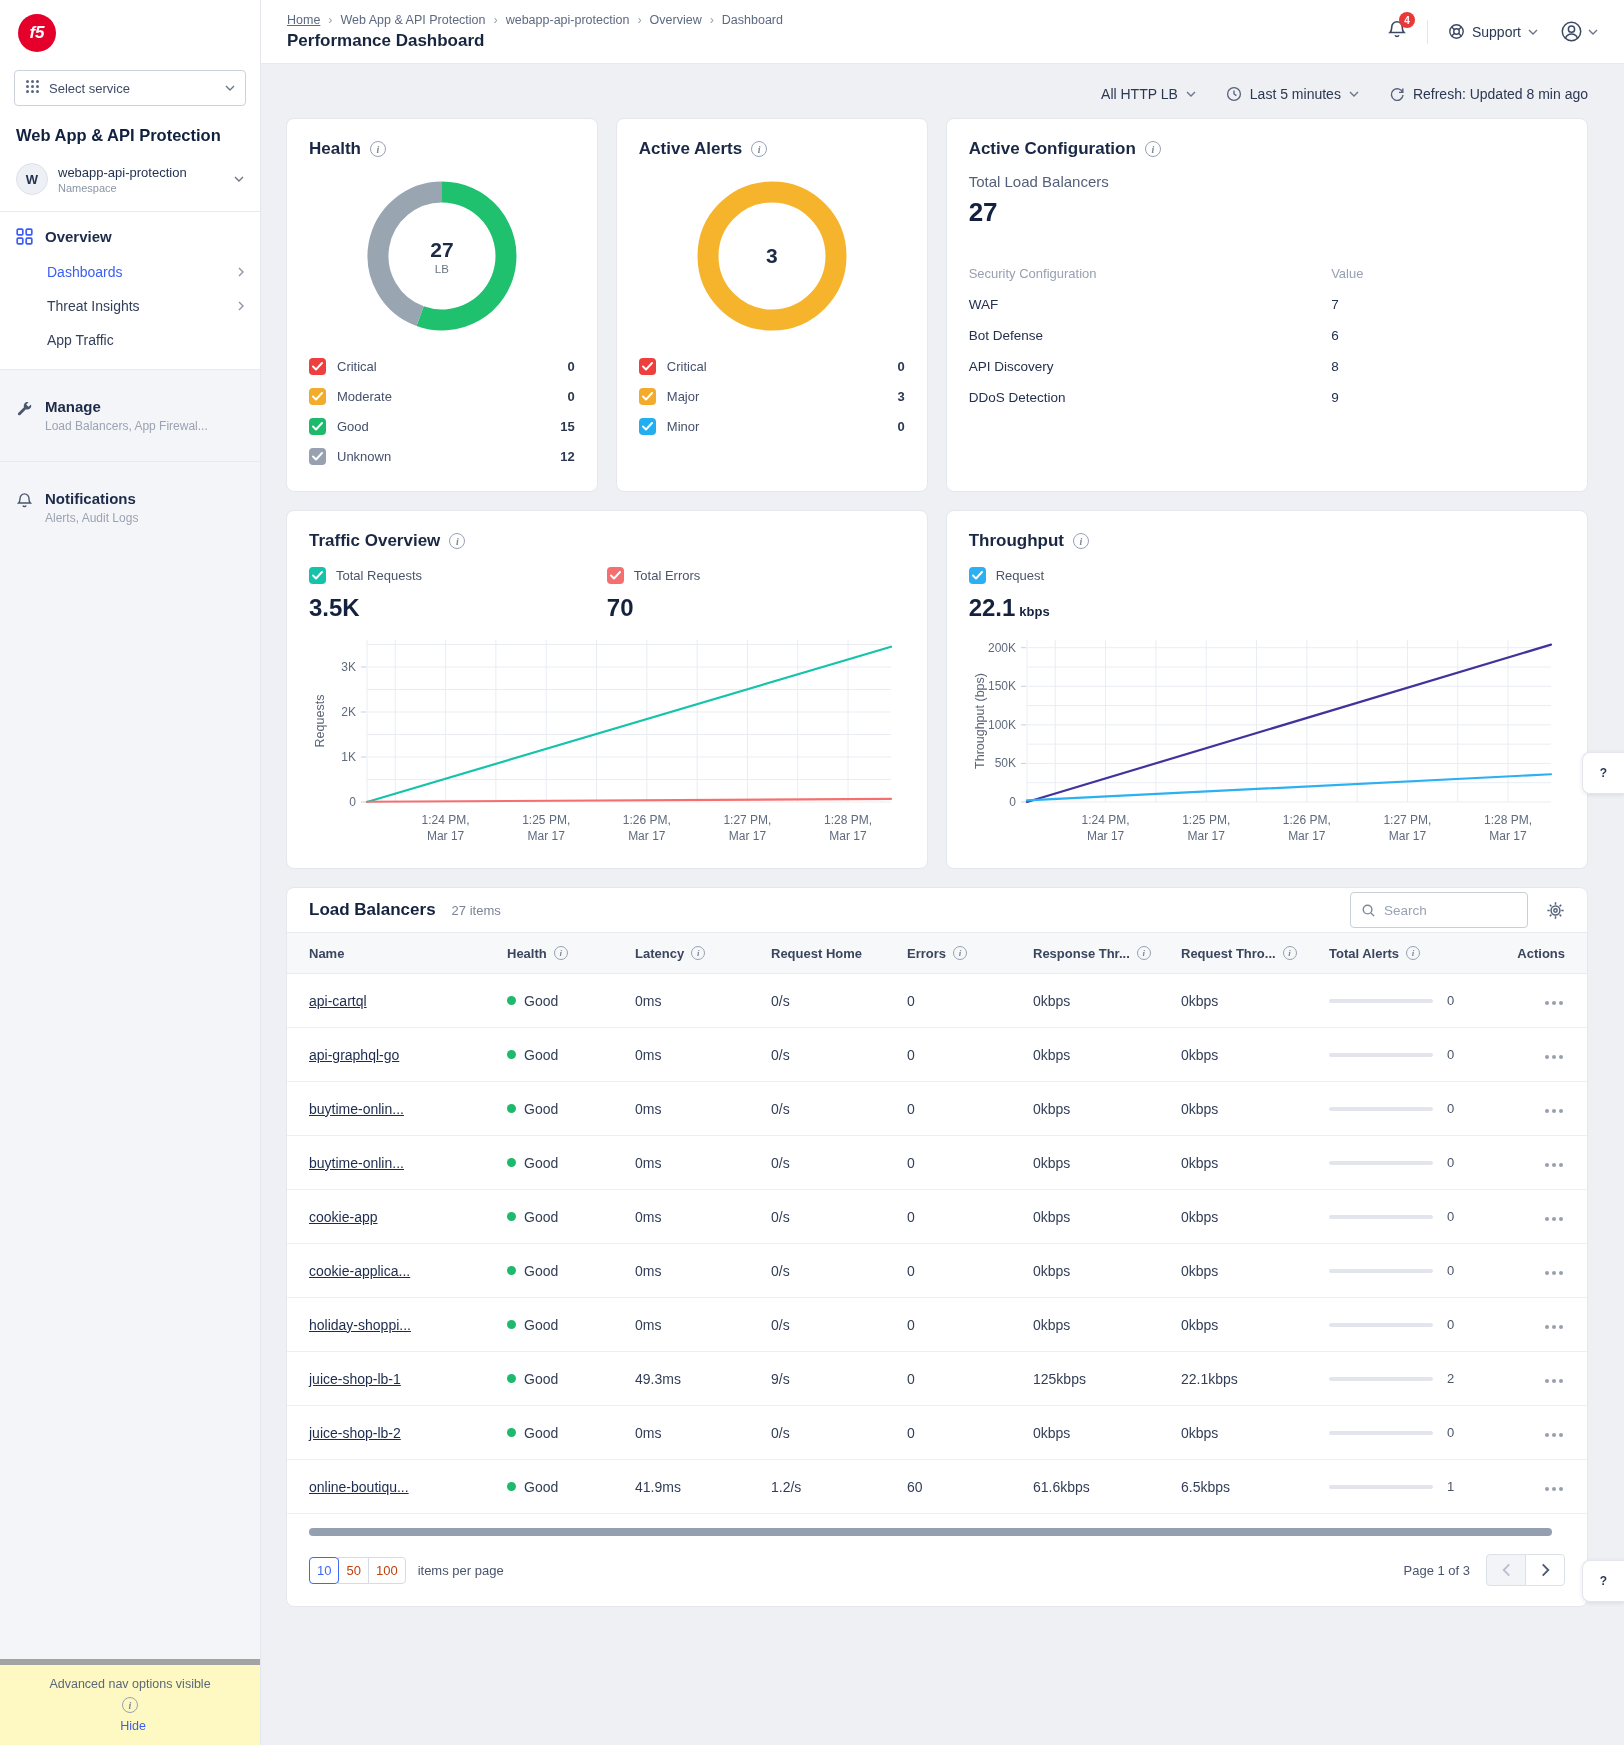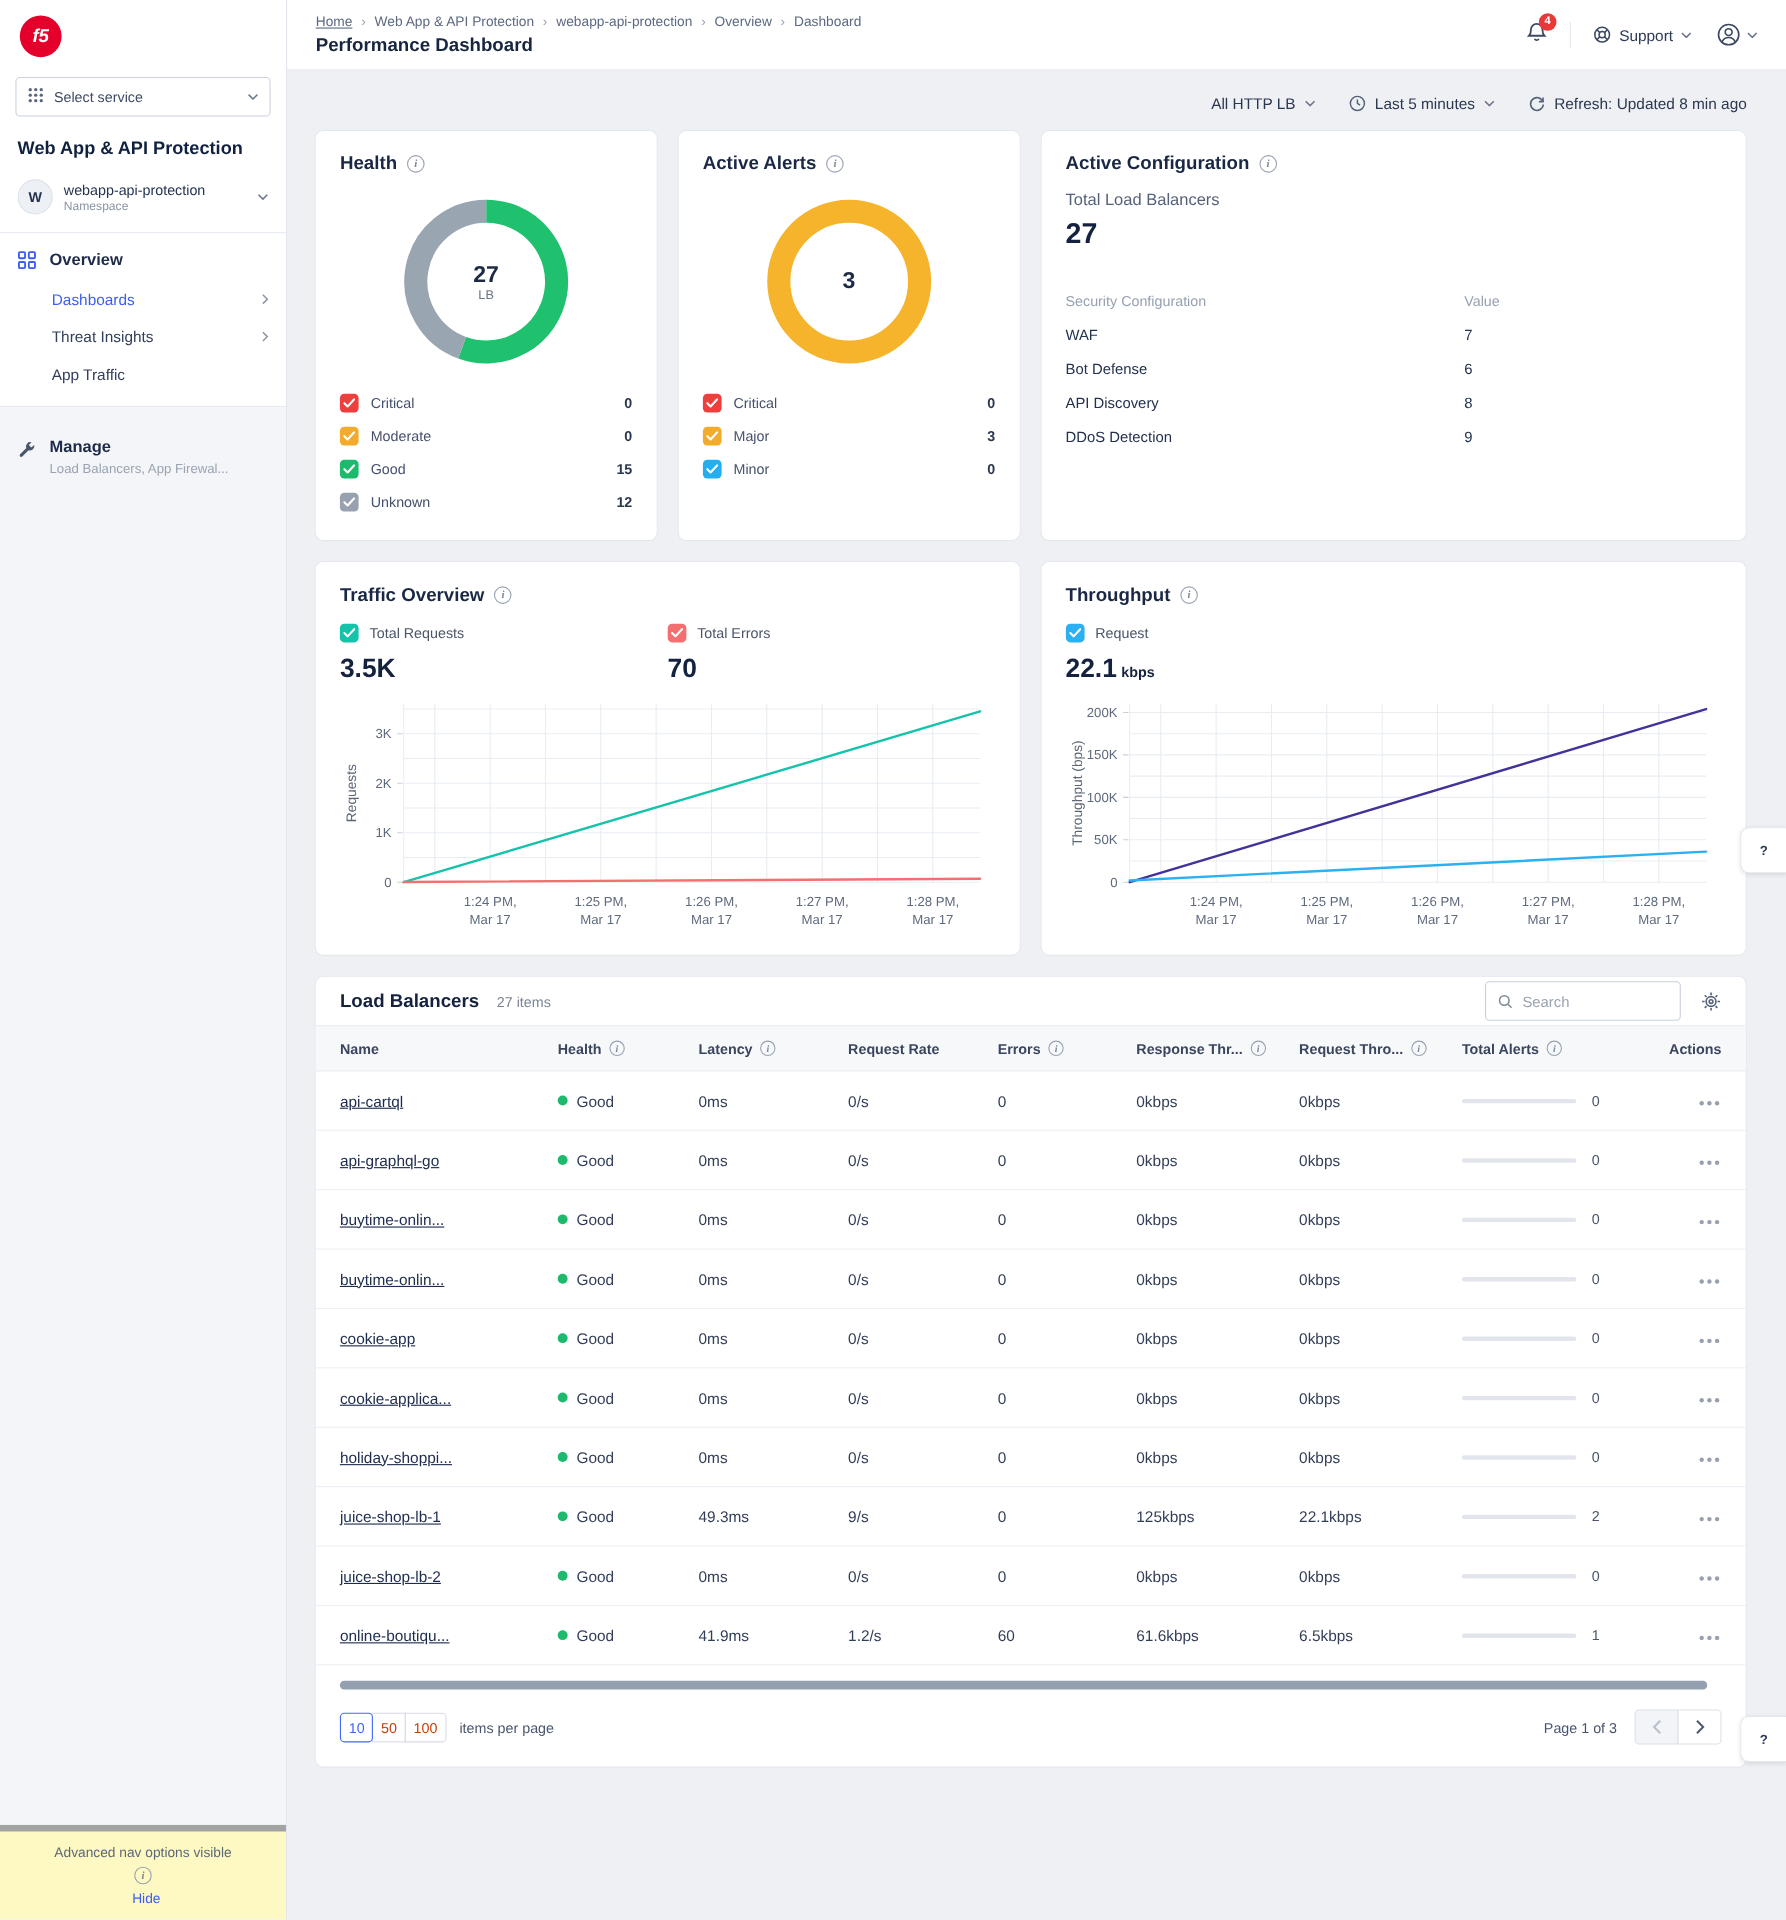--- a/index.html
+++ b/index.html
@@ -224,20 +224,32 @@
     <span class="nb-icon">
       <svg width="17" height="17" viewBox="0 0 16 16" fill="currentColor">
           <path d="M14.2 4.3a3.6 3.6 0 0 1-4.8 4.4L4 14.1a1.35 1.35 0 0 1-1.9-1.9l5.4-5.4a3.6 3.6 0 0 1 4.4-4.8L9.6 4.3l2.1 2.1 2.5-2.1z"></path>
         </svg>
     </span>
     <div>
       <div class="nb-label">Manage</div>
       <div class="nb-sub">Load Balancers, App Firewal...</div>
     </div>
   </div>
+  <div class="nav-block">
+    <span class="nb-icon">
+      <svg width="17" height="17" viewBox="0 0 16 16" fill="none" stroke="currentColor" stroke-width="1.3">
+          <path d="M8 1.8a4.2 4.2 0 0 0-4.2 4.2c0 3-.9 3.9-1.4 4.4h11.2c-.5-.5-1.4-1.4-1.4-4.4A4.2 4.2 0 0 0 8 1.8z"></path>
+          <path d="M6.5 12.6a1.6 1.6 0 0 0 3 0"></path>
+        </svg>
+    </span>
+    <div>
+      <div class="nb-label">Notifications</div>
+      <div class="nb-sub">Alerts, Audit Logs</div>
+    </div>
+  </div>
   <div class="side-fill"></div>
   <div class="side-foot">
     <span>Advanced nav options visible</span>
     <span class="info-ic">i</span>
     <span class="hide-link">Hide</span>
   </div>
 </aside>
 
 <header class="topbar">
   <div>
@@ -637,21 +649,21 @@
         </div>
         <div class="th">
           <span>Health</span>
           <span class="info-ic">i</span>
         </div>
         <div class="th">
           <span>Latency</span>
           <span class="info-ic">i</span>
         </div>
         <div class="th">
-          <span>Request Rate</span>
+          <span>Request Home</span>
         </div>
         <div class="th">
           <span>Errors</span>
           <span class="info-ic">i</span>
         </div>
         <div class="th">
           <span>Response Thr...</span>
           <span class="info-ic">i</span>
         </div>
         <div class="th">

